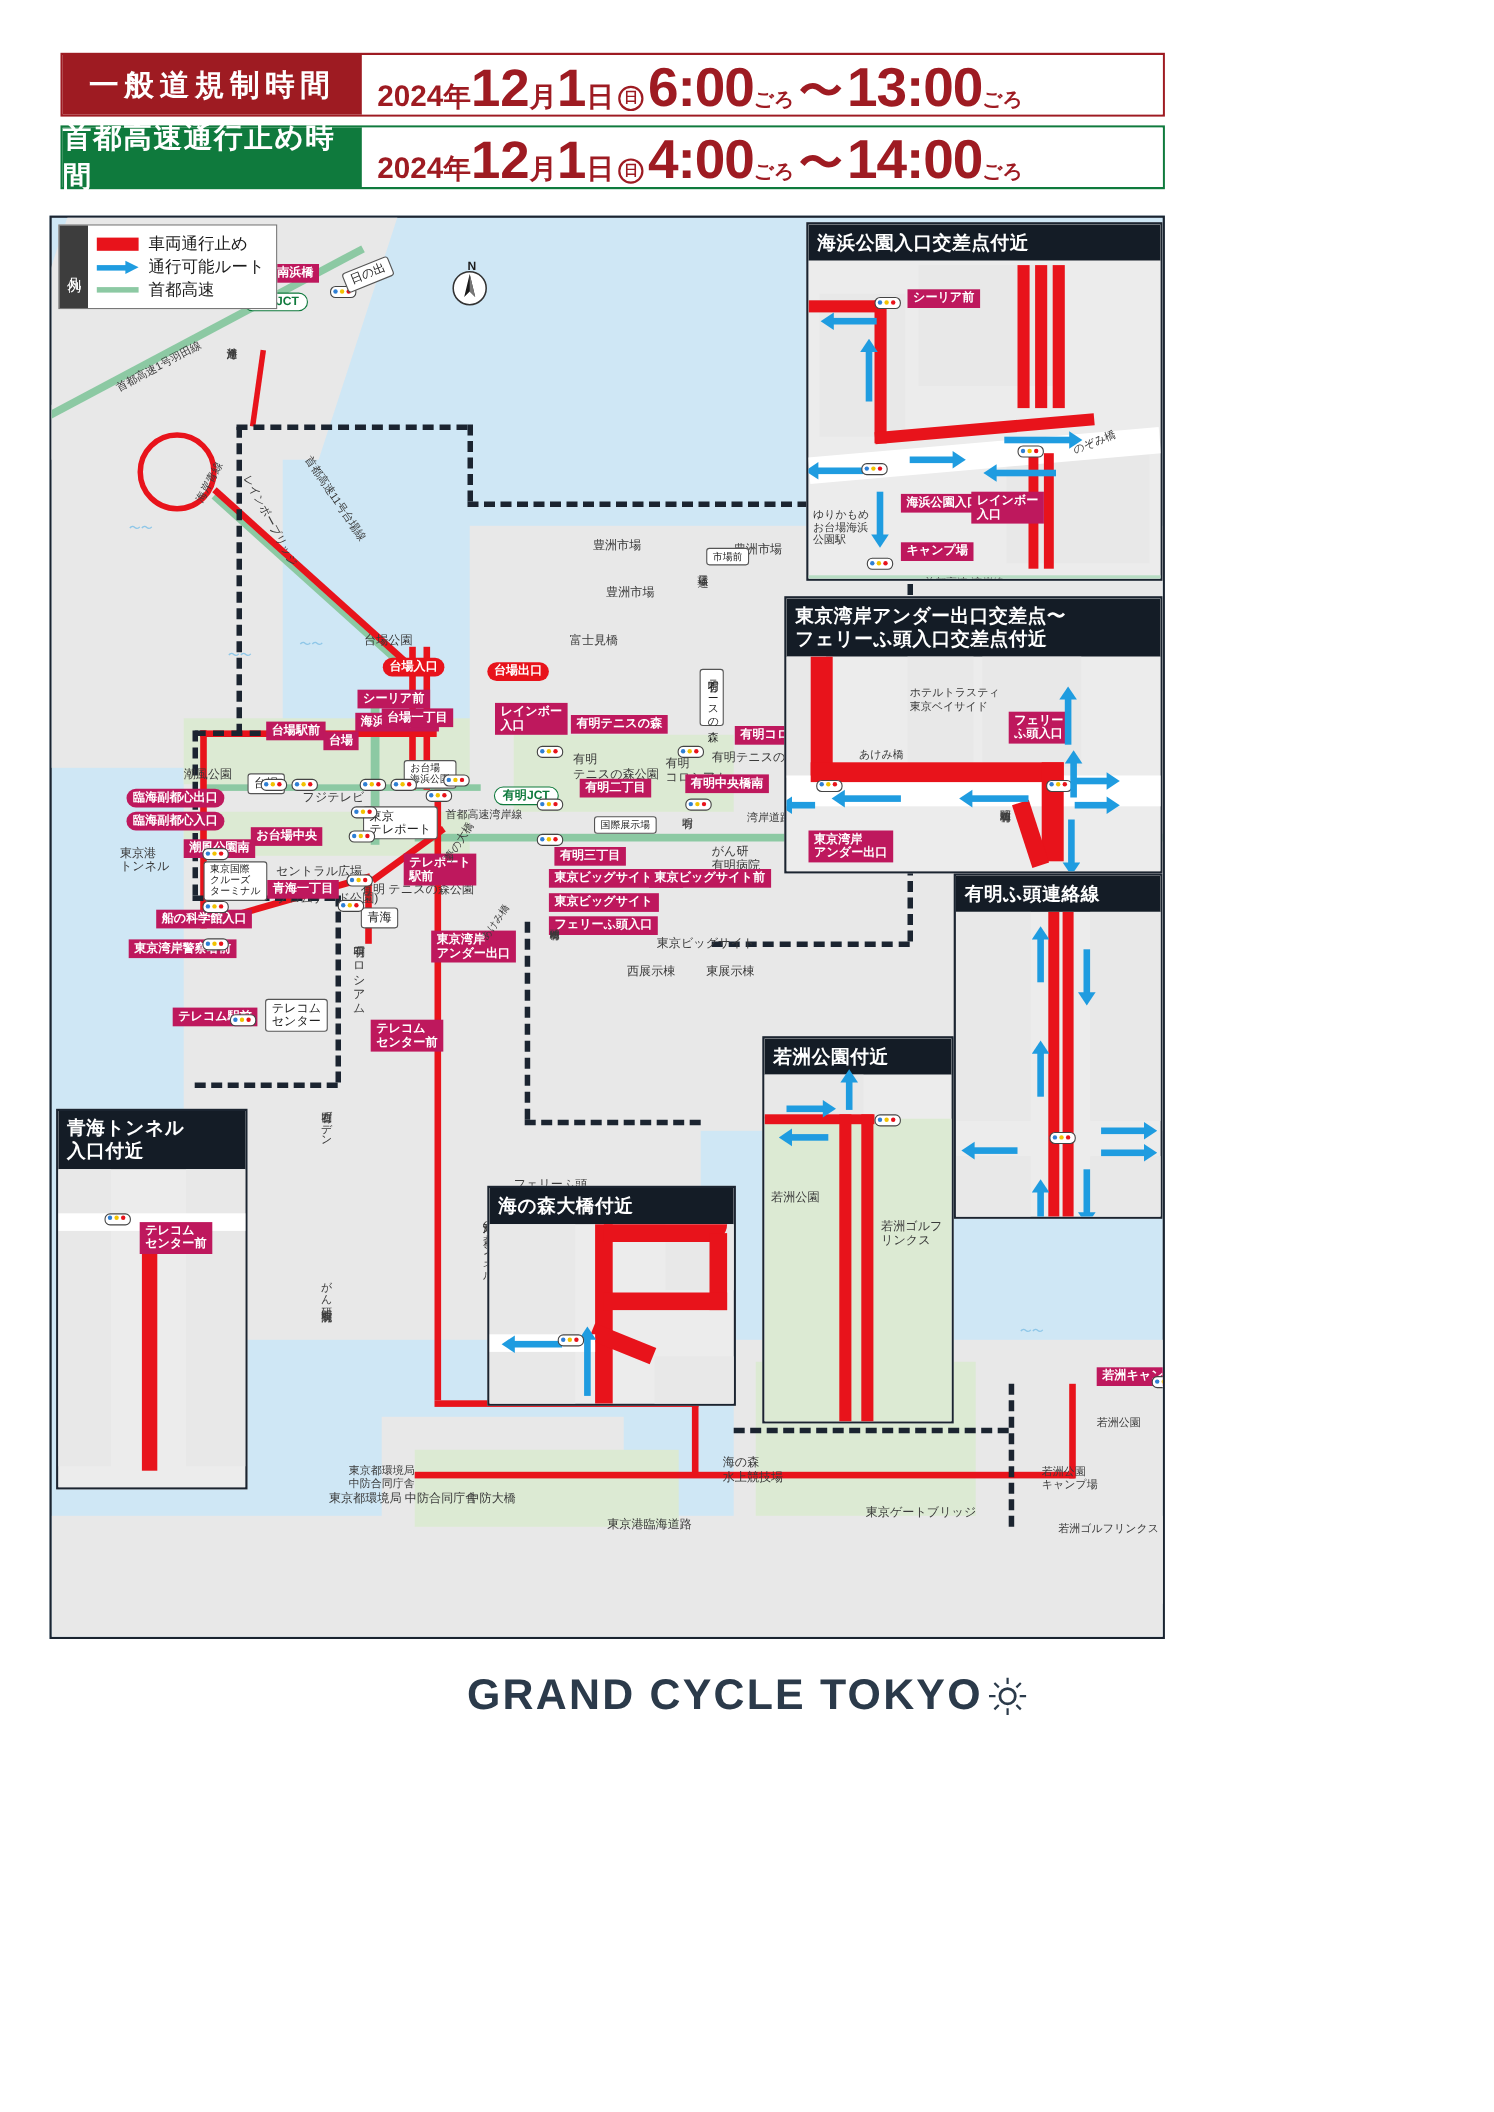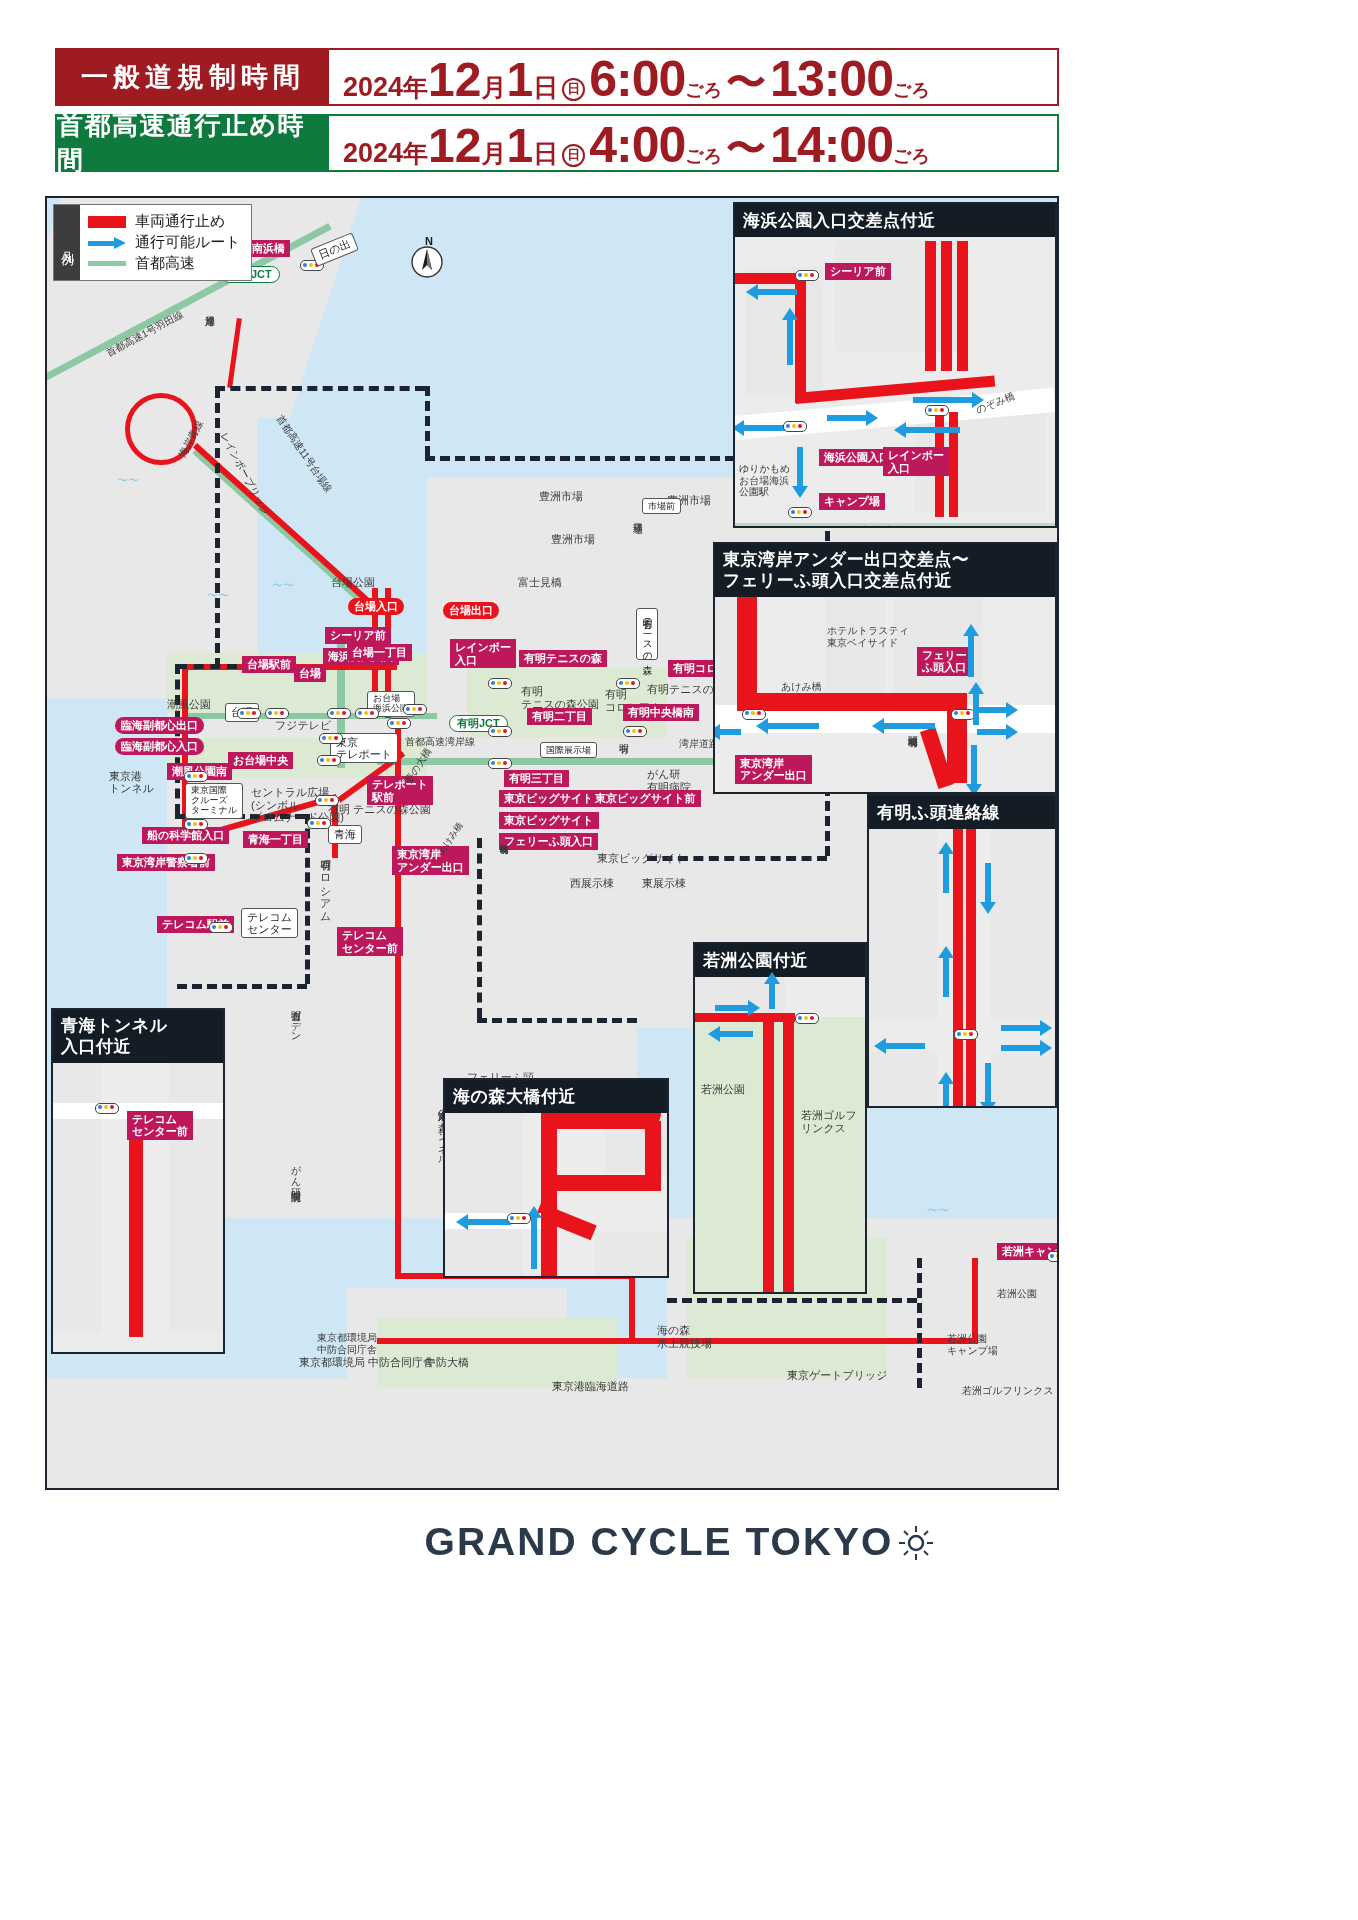--- a/index.html
+++ b/index.html
@@ -257,21 +257,21 @@
   <div class="lb lb-plain" style="left:228px;top:521px;">フジテレビ</div>
   <div class="lb lb-white" style="left:320px;top:493px;line-height:1.1;font-size:9px;">お台場<br>海浜公園</div>
   <div class="lb lb-blue" style="left:181px;top:554px;">お台場中央</div>
   <div class="lb lb-white" style="left:283px;top:535px;line-height:1.1;">東京<br>テレポート</div>
   <div class="lb lb-plain" style="left:62px;top:572px;line-height:1.1;">東京港<br>トンネル</div>
   <div class="lb lb-blue" style="left:120px;top:565px;">潮風公園南</div>
   <div class="lb lb-white" style="left:138px;top:585px;line-height:1.1;font-size:9px;">東京国際<br>クルーズ<br>ターミナル</div>
   <div class="lb lb-plain" style="left:204px;top:588px;line-height:1.15;">セントラル広場<br>(シンボル<br>プロムナード公園)</div>
   <div class="lb lb-blue" style="left:95px;top:629px;">船の科学館入口</div>
   <div class="lb lb-blue" style="left:70px;top:656px;">東京湾岸警察署前</div>
-  <div class="lb lb-blue" style="left:196px;top:633px;">青海一丁目</div>
+  <div class="lb lb-blue" style="left:196px;top:602px;">青海一丁目</div>
   <div class="lb lb-white" style="left:281px;top:627px;">青海</div>
   <div class="lb lb-plain" style="left:281px;top:605px;">有明
 テニスの森公園</div>
   <div class="lb lb-plain lb-vert" style="left:272px;top:653px;">有明
 コロシアム</div>
   <div class="lb lb-plain lb-vert" style="left:243px;top:805px;font-size:10px;">有明ガーデン</div>
   <div class="lb lb-plain lb-vert" style="left:243px;top:960px;font-size:10px;">がん研
 有明病院</div>
   <div class="lb lb-blue" style="left:110px;top:718px;">テレコム駅前</div>
   <div class="lb lb-white" style="left:194px;top:710px;line-height:1.1;">テレコム<br>センター</div>

